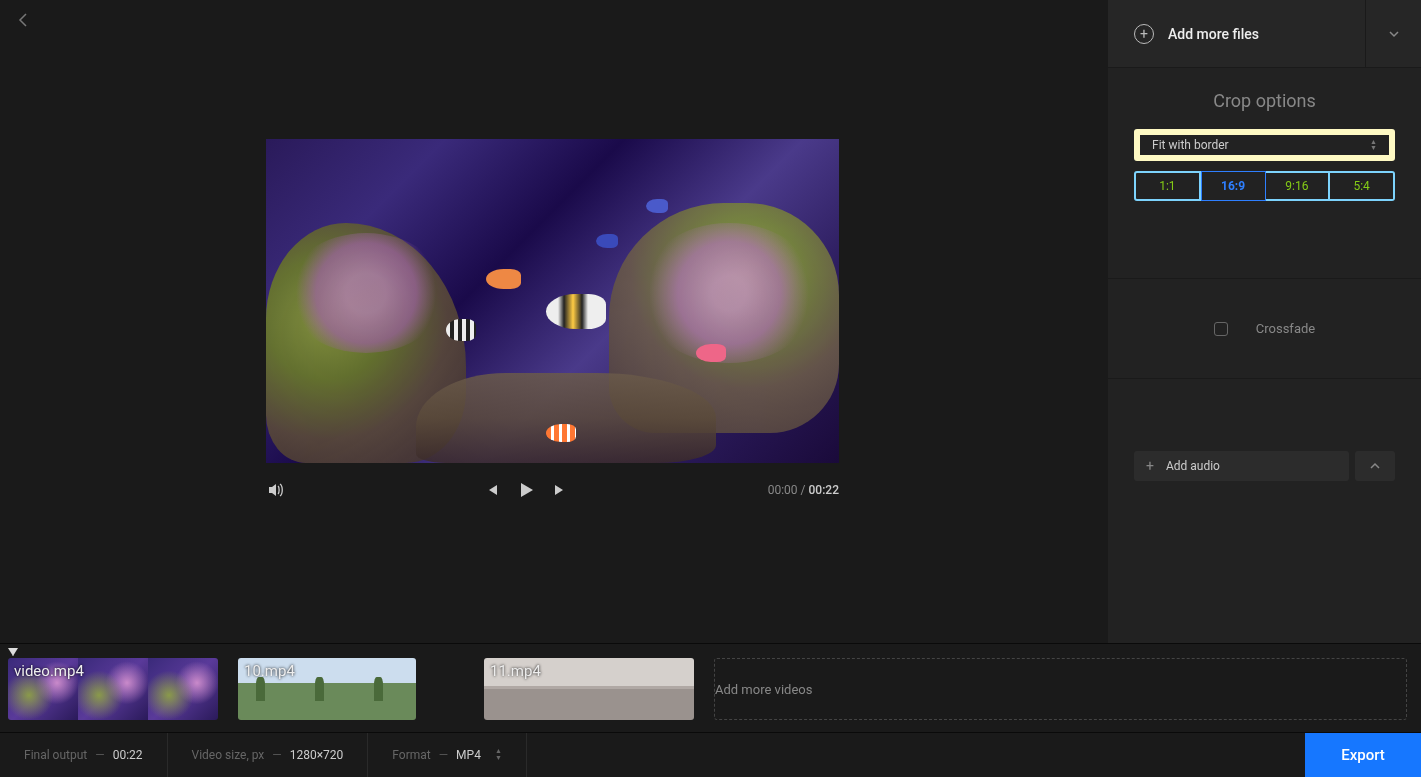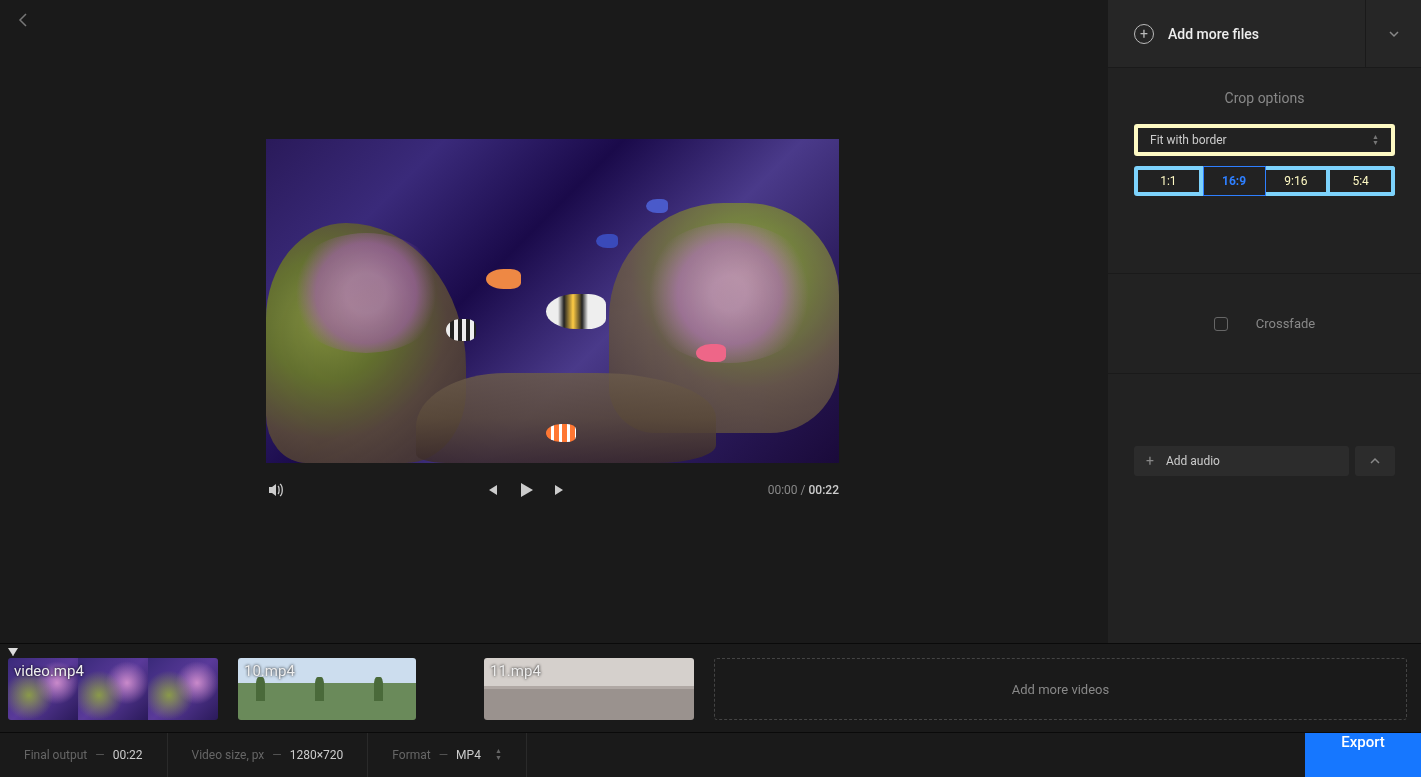--- a/index.html
+++ b/index.html
@@ -92,32 +92,32 @@
   width: 20px; height: 20px; border: 1.5px solid #bbb; border-radius: 50%;
   display: flex; align-items: center; justify-content: center; color: #bbb; font-size: 14px;
 }
 .add-files-btn .lbl { color: #eee; font-size: 14px; font-weight: 500; }
 .expand-btn {
   width: 56px; border-left: 1px solid #1a1a1a;
   display: flex; align-items: center; justify-content: center;
   color: #888; cursor: pointer;
 }
 .crop-section { padding: 22px 26px 0; }
-.section-title { text-align: center; color: #888; font-size: 14px; margin-bottom: 18px; }
+.section-title { text-align: center; color: #888; font-size: 18px; margin-bottom: 18px; }
 .crop-select {
-  height: 32px; border: 4px solid #fef9c3; border-radius: 3px;
+  height: 32px; border: 6px solid #fef9c3; border-radius: 3px;
   display: flex; align-items: center; justify-content: space-between;
   padding: 0 12px; color: #ccc; font-size: 12px; cursor: pointer;
   margin-bottom: 10px;
 }
 .ratio-row { display: flex; }
 .ratio-btn {
-  flex: 1; height: 30px; border: 4px solid #7dd3fc;
+  flex: 1; height: 30px; border: 2px solid #7dd3fc;
   display: flex; align-items: center; justify-content: center;
-  color: #fef9c3; font-size: 12px; cursor: pointer;
+  color: #84cc16; font-size: 12px; cursor: pointer;
 }
 .ratio-btn + .ratio-btn { border-left: none; }
 .ratio-btn.active { border: 1px solid #2e7fff; color: #2e7fff; font-weight: bold; }
 .ratio-btn:first-child { border-radius: 3px 0 0 3px; }
 .ratio-btn:last-child { border-radius: 0 3px 3px 0; }
 
 .crossfade-section {
   margin-top: 77px;
   border-top: 1px solid #1a1a1a;
   border-bottom: 1px solid #1a1a1a;
@@ -171,38 +171,38 @@
 .clip-a { width: 210px; }
 .clip-a .seg { flex:1; background: linear-gradient(135deg,#3a2a7a,#5a3a9a,#2a1a5a); position: relative; }
 .clip-a .seg::before { content:''; position:absolute; inset:0; background: radial-gradient(circle at 30% 60%, #8a9a4a 0%, transparent 40%), radial-gradient(circle at 70% 40%, #ca8aca 0%, transparent 35%); }
 .clip-b { width: 178px; }
 .clip-b .seg { flex:1; background: linear-gradient(to bottom,#cde 40%,#6a8a5a 40%); position: relative; }
 .clip-b .seg::after { content:''; position:absolute; left:30%; top:30%; width:15%; height:40%; background:#4a6a3a; border-radius:30% 30% 0 0; }
 .clip-c { width: 210px; margin-left: 48px; }
 .clip-c .seg { flex:1; background: linear-gradient(to bottom,#d5d0cc 45%,#b0a8a4 45% 50%,#9a928e 50%); }
 .add-more-track {
   flex: 1; height: 62px; border: 1px dashed #444; border-radius: 3px;
-  display: flex; align-items: center; justify-content: center;
+  display: flex; align-items: center; justify-content: flex-start;
   color: #888; font-size: 13px; cursor: pointer;
 }
 
 .footer {
   height: 44px; background: #1a1a1a;
   display: flex; align-items: center; justify-content: space-between;
 }
 .footer-left { display: flex; align-items: center; }
 .footer-cell { display: flex; align-items: center; gap: 8px; padding: 0 24px; height: 44px; border-right: 1px solid #2a2a2a; font-size: 12px; }
 .footer-cell .k { color: #666; }
 .footer-cell .v { color: #ccc; }
 .footer-cell .sep { color: #555; }
 .format-cell { cursor: pointer; }
 .stepper { display:inline-flex; flex-direction:column; margin-left:6px; color:#666; font-size:7px; line-height:7px; }
 .export-btn {
   width: 116px; height: 44px; background: #1677ff; color: #fff;
-  display: flex; justify-content: center;
+  display: flex; align-items: center; justify-content: center;
   font-size: 15px; cursor: pointer; font-weight: 500;
 }
 svg { display: block; }
 </style>
 </head>
 <body>
 
 <div class="main-row">
   <div class="preview-area">
     <div class="back-btn">

